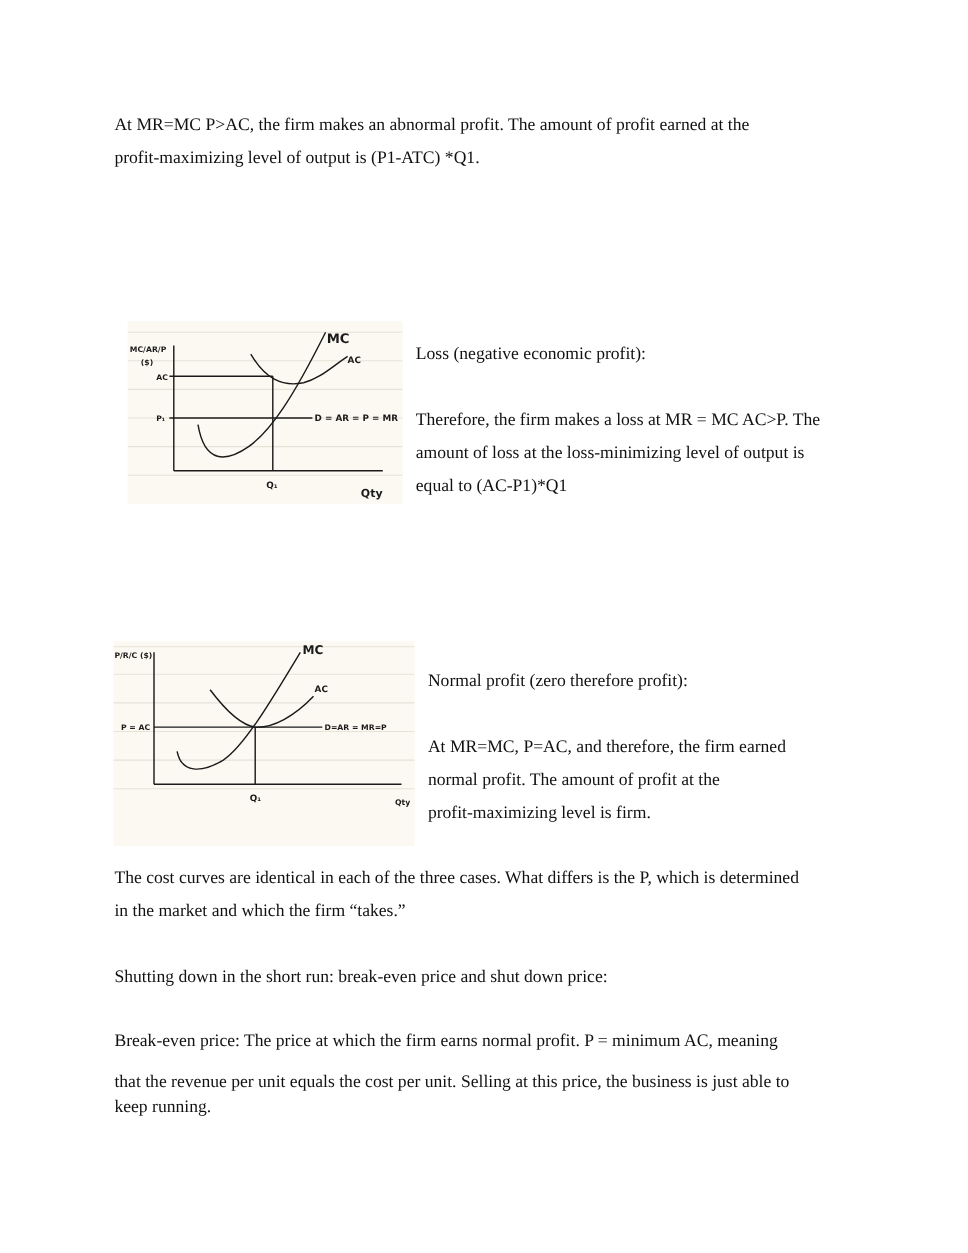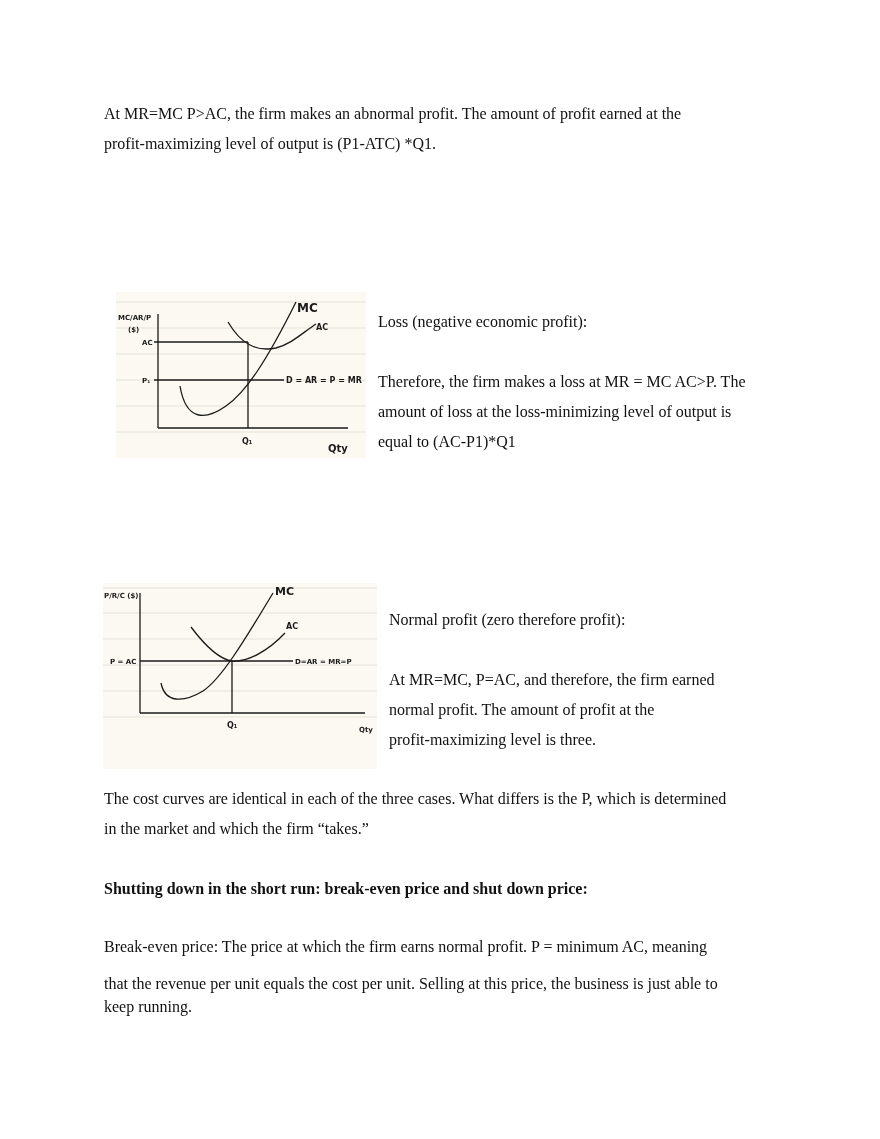--- a/index.html
+++ b/index.html
@@ -1,21 +1,21 @@
 <!DOCTYPE html>
 <html><head>
 <meta charset="utf-8">
 <style>
   html, body { margin: 0; padding: 0; }
   body {
     width: 880px; height: 1139px; background: #ffffff; position: relative; overflow: hidden;
     font-family: "Liberation Serif", "DejaVu Serif", serif; color: #111;
   }
   .p { position: absolute; font-size: 16px; line-height: 30px; margin: 0; }
-  .bold { font-weight: bold; }
+  .bold { font-weight: normal; }
   .fig { position: absolute; background: #fbf9f1; }
   .fig svg { display: block; }
   .hand { font-family: "DejaVu Sans", sans-serif; font-weight: bold; fill: #1a1a1a; }
 </style>
 </head>
 <body>
 
 <p class="p" style="left:104px; top:99px;">At MR=MC P&gt;AC, the firm makes an abnormal profit. The amount of profit earned at the</p>
 <p class="p" style="left:104px; top:129px;">profit-maximizing level of output is (P1-ATC) *Q1.</p>
 
@@ -91,21 +91,21 @@
     <text class="hand" x="256" y="149" font-size="7">Qty</text>
     <text class="hand" x="172" y="12" font-size="11" font-weight="normal">MC</text>
     <text class="hand" x="183" y="46" font-size="8">AC</text>
     <text class="hand" x="192" y="81" font-size="7">D=AR = MR=P</text>
   </svg>
 </div>
 
 <p class="p" style="left:389px; top:605px;">Normal profit (zero therefore profit):</p>
 <p class="p" style="left:389px; top:665px;">At MR=MC, P=AC, and therefore, the firm earned</p>
 <p class="p" style="left:389px; top:695px;">normal profit. The amount of profit at the</p>
-<p class="p" style="left:389px; top:725px;">profit-maximizing level is three.</p>
+<p class="p" style="left:389px; top:725px;">profit-maximizing level is firm.</p>
 
 <p class="p" style="left:104px; top:784px;">The cost curves are identical in each of the three cases. What differs is the P, which is determined</p>
 <p class="p" style="left:104px; top:814px;">in the market and which the firm “takes.”</p>
 
 <p class="p bold" style="left:104px; top:874px;">Shutting down in the short run: break-even price and shut down price:</p>
 
 <p class="p" style="left:104px; top:932px;">Break-even price: The price at which the firm earns normal profit. P = minimum AC, meaning</p>
 <p class="p" style="left:104px; top:941px;margin-top:28px;">that the revenue per unit equals the cost per unit. Selling at this price, the business is just able to</p>
 <p class="p" style="left:104px; top:992px;">keep running.</p>
 

